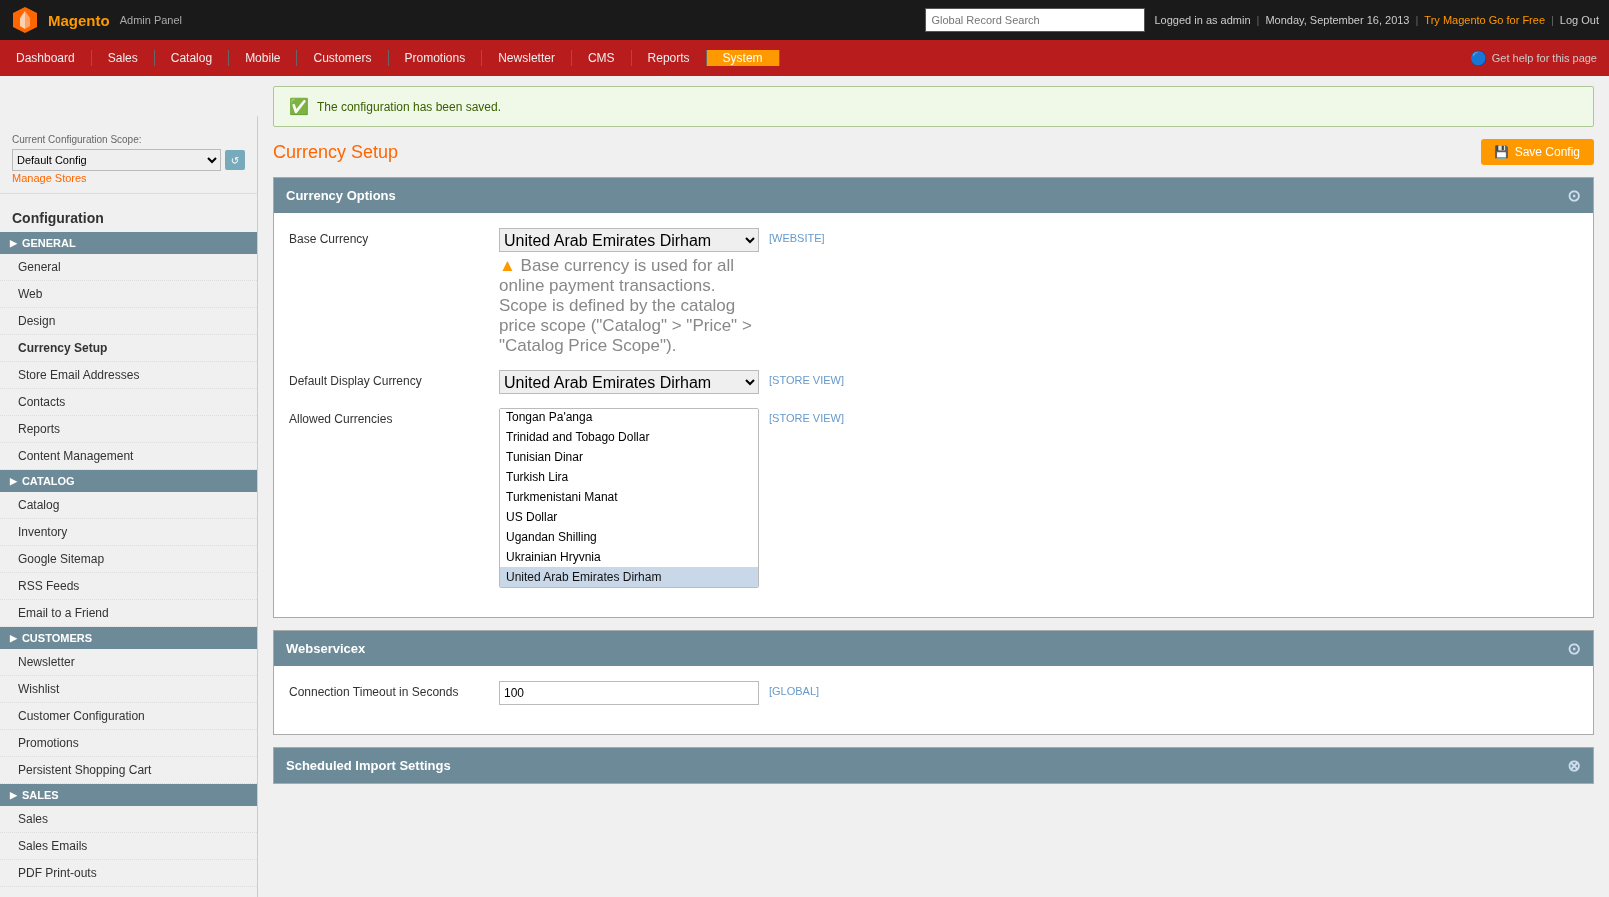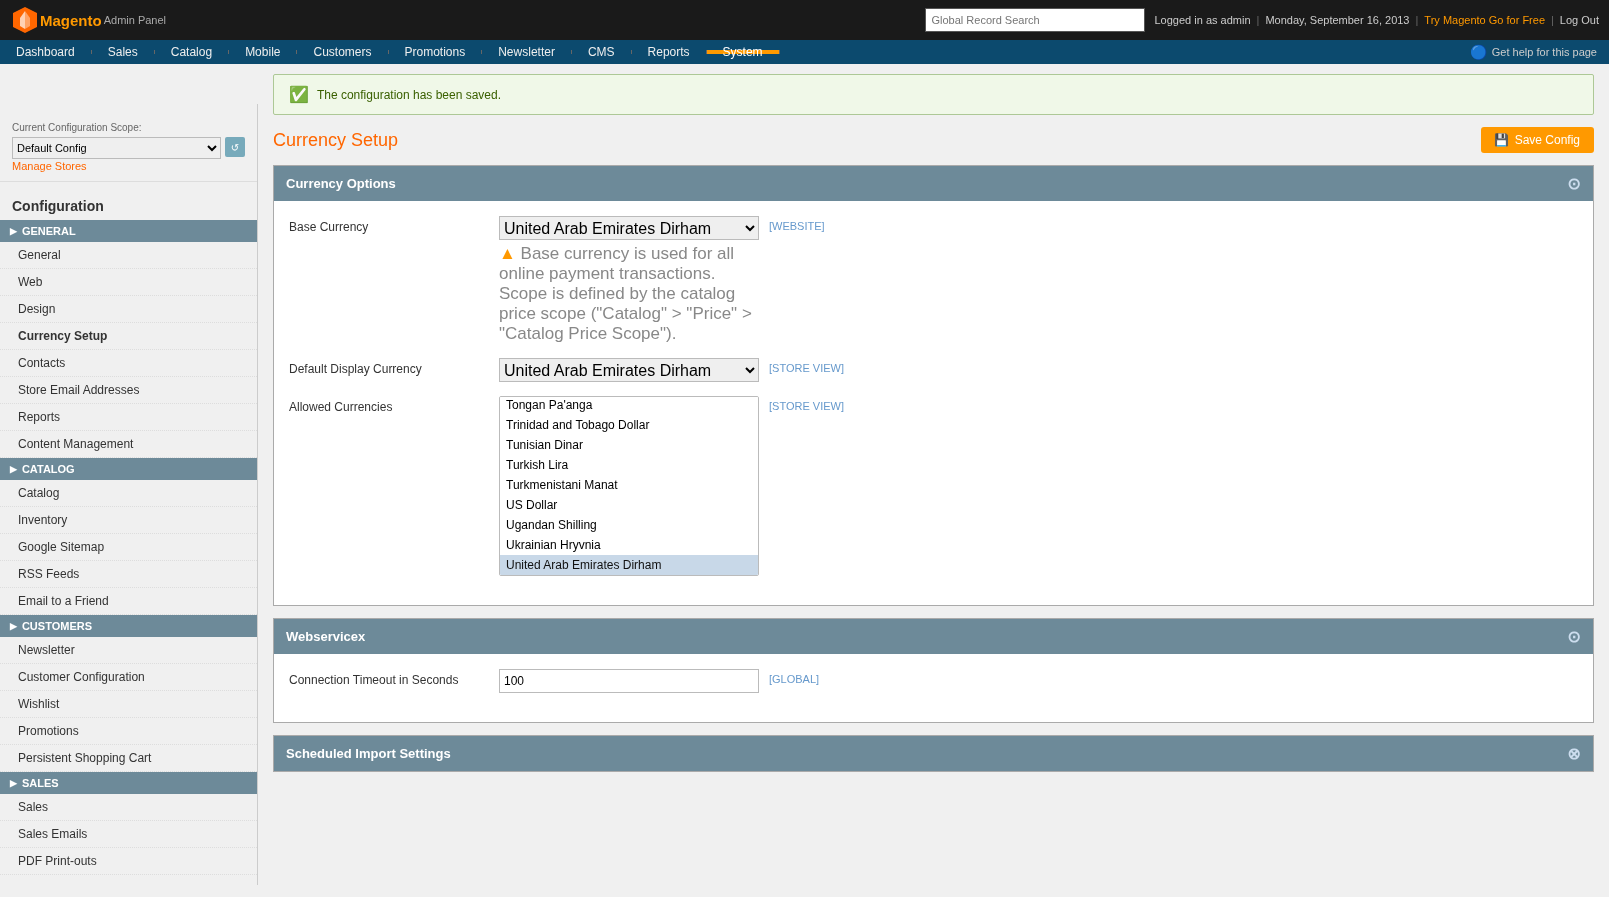--- a/index.html
+++ b/index.html
@@ -10,20 +10,21 @@
       background: #1a1a1a;
       height: 40px;
       display: flex;
       align-items: center;
       padding: 0 10px;
       justify-content: space-between;
     }
     #header .logo-area {
       display: flex;
       align-items: center;
+      gap: 8px;
     }
     #header .logo-icon {
       width: 30px;
       height: 30px;
     }
     #header .header-right {
       display: flex;
       align-items: center;
       gap: 10px;
     }
@@ -43,22 +44,22 @@
       gap: 6px;
     }
     #header .header-info a {
       color: #f90;
       text-decoration: none;
     }
     #header .header-info .sep { color: #666; }
 
     
     #navbar {
-      background: #0c4a6e;
-      height: 24px;
+      background: #b91c1c;
+      height: 36px;
       display: flex;
       align-items: stretch;
       padding: 10px 0;
       justify-content: space-between;
     }
     #navbar .nav-items {
       display: flex;
       align-items: stretch;
     }
     #navbar .nav-item {
@@ -106,21 +107,21 @@
       border-bottom: 1px solid #ddd;
       margin-bottom: 8px;
     }
     .scope-label {
       font-size: 10px;
       color: #666;
       margin-bottom: 4px;
     }
     .scope-select-wrap {
       display: flex;
-      align-items: flex-start;
+      align-items: center;
       gap: 4px;
     }
     .scope-select {
       flex: 1;
       height: 22px;
       font-size: 11px;
       border: 1px solid #bbb;
     }
     .scope-btn {
       width: 20px;
@@ -371,42 +372,42 @@
     <div class="sidebar-config-title">Configuration</div>
 
     <div class="sidebar-section-header">
       <span class="arrow">▶</span>
       <span>GENERAL</span>
     </div>
     <a class="sidebar-item">General</a>
     <a class="sidebar-item">Web</a>
     <a class="sidebar-item">Design</a>
     <a class="sidebar-item active" style="font-weight:bold;">Currency Setup</a>
+    <a class="sidebar-item">Store Email Addresses</a>
     <a class="sidebar-item">Contacts</a>
-    <a class="sidebar-item">Store Email Addresses</a>
     <a class="sidebar-item">Reports</a>
     <a class="sidebar-item">Content Management</a>
 
     <div class="sidebar-section-header">
       <span class="arrow">▶</span>
       <span>CATALOG</span>
     </div>
     <a class="sidebar-item">Catalog</a>
     <a class="sidebar-item">Inventory</a>
     <a class="sidebar-item">Google Sitemap</a>
     <a class="sidebar-item">RSS Feeds</a>
     <a class="sidebar-item">Email to a Friend</a>
 
     <div class="sidebar-section-header">
       <span class="arrow">▶</span>
       <span>CUSTOMERS</span>
     </div>
     <a class="sidebar-item">Newsletter</a>
+    <a class="sidebar-item">Wishlist</a>
     <a class="sidebar-item">Customer Configuration</a>
-    <a class="sidebar-item">Wishlist</a>
     <a class="sidebar-item">Promotions</a>
     <a class="sidebar-item">Persistent Shopping Cart</a>
 
     <div class="sidebar-section-header">
       <span class="arrow">▶</span>
       <span>SALES</span>
     </div>
     <a class="sidebar-item">Sales</a>
     <a class="sidebar-item">Sales Emails</a>
     <a class="sidebar-item">PDF Print-outs</a>

